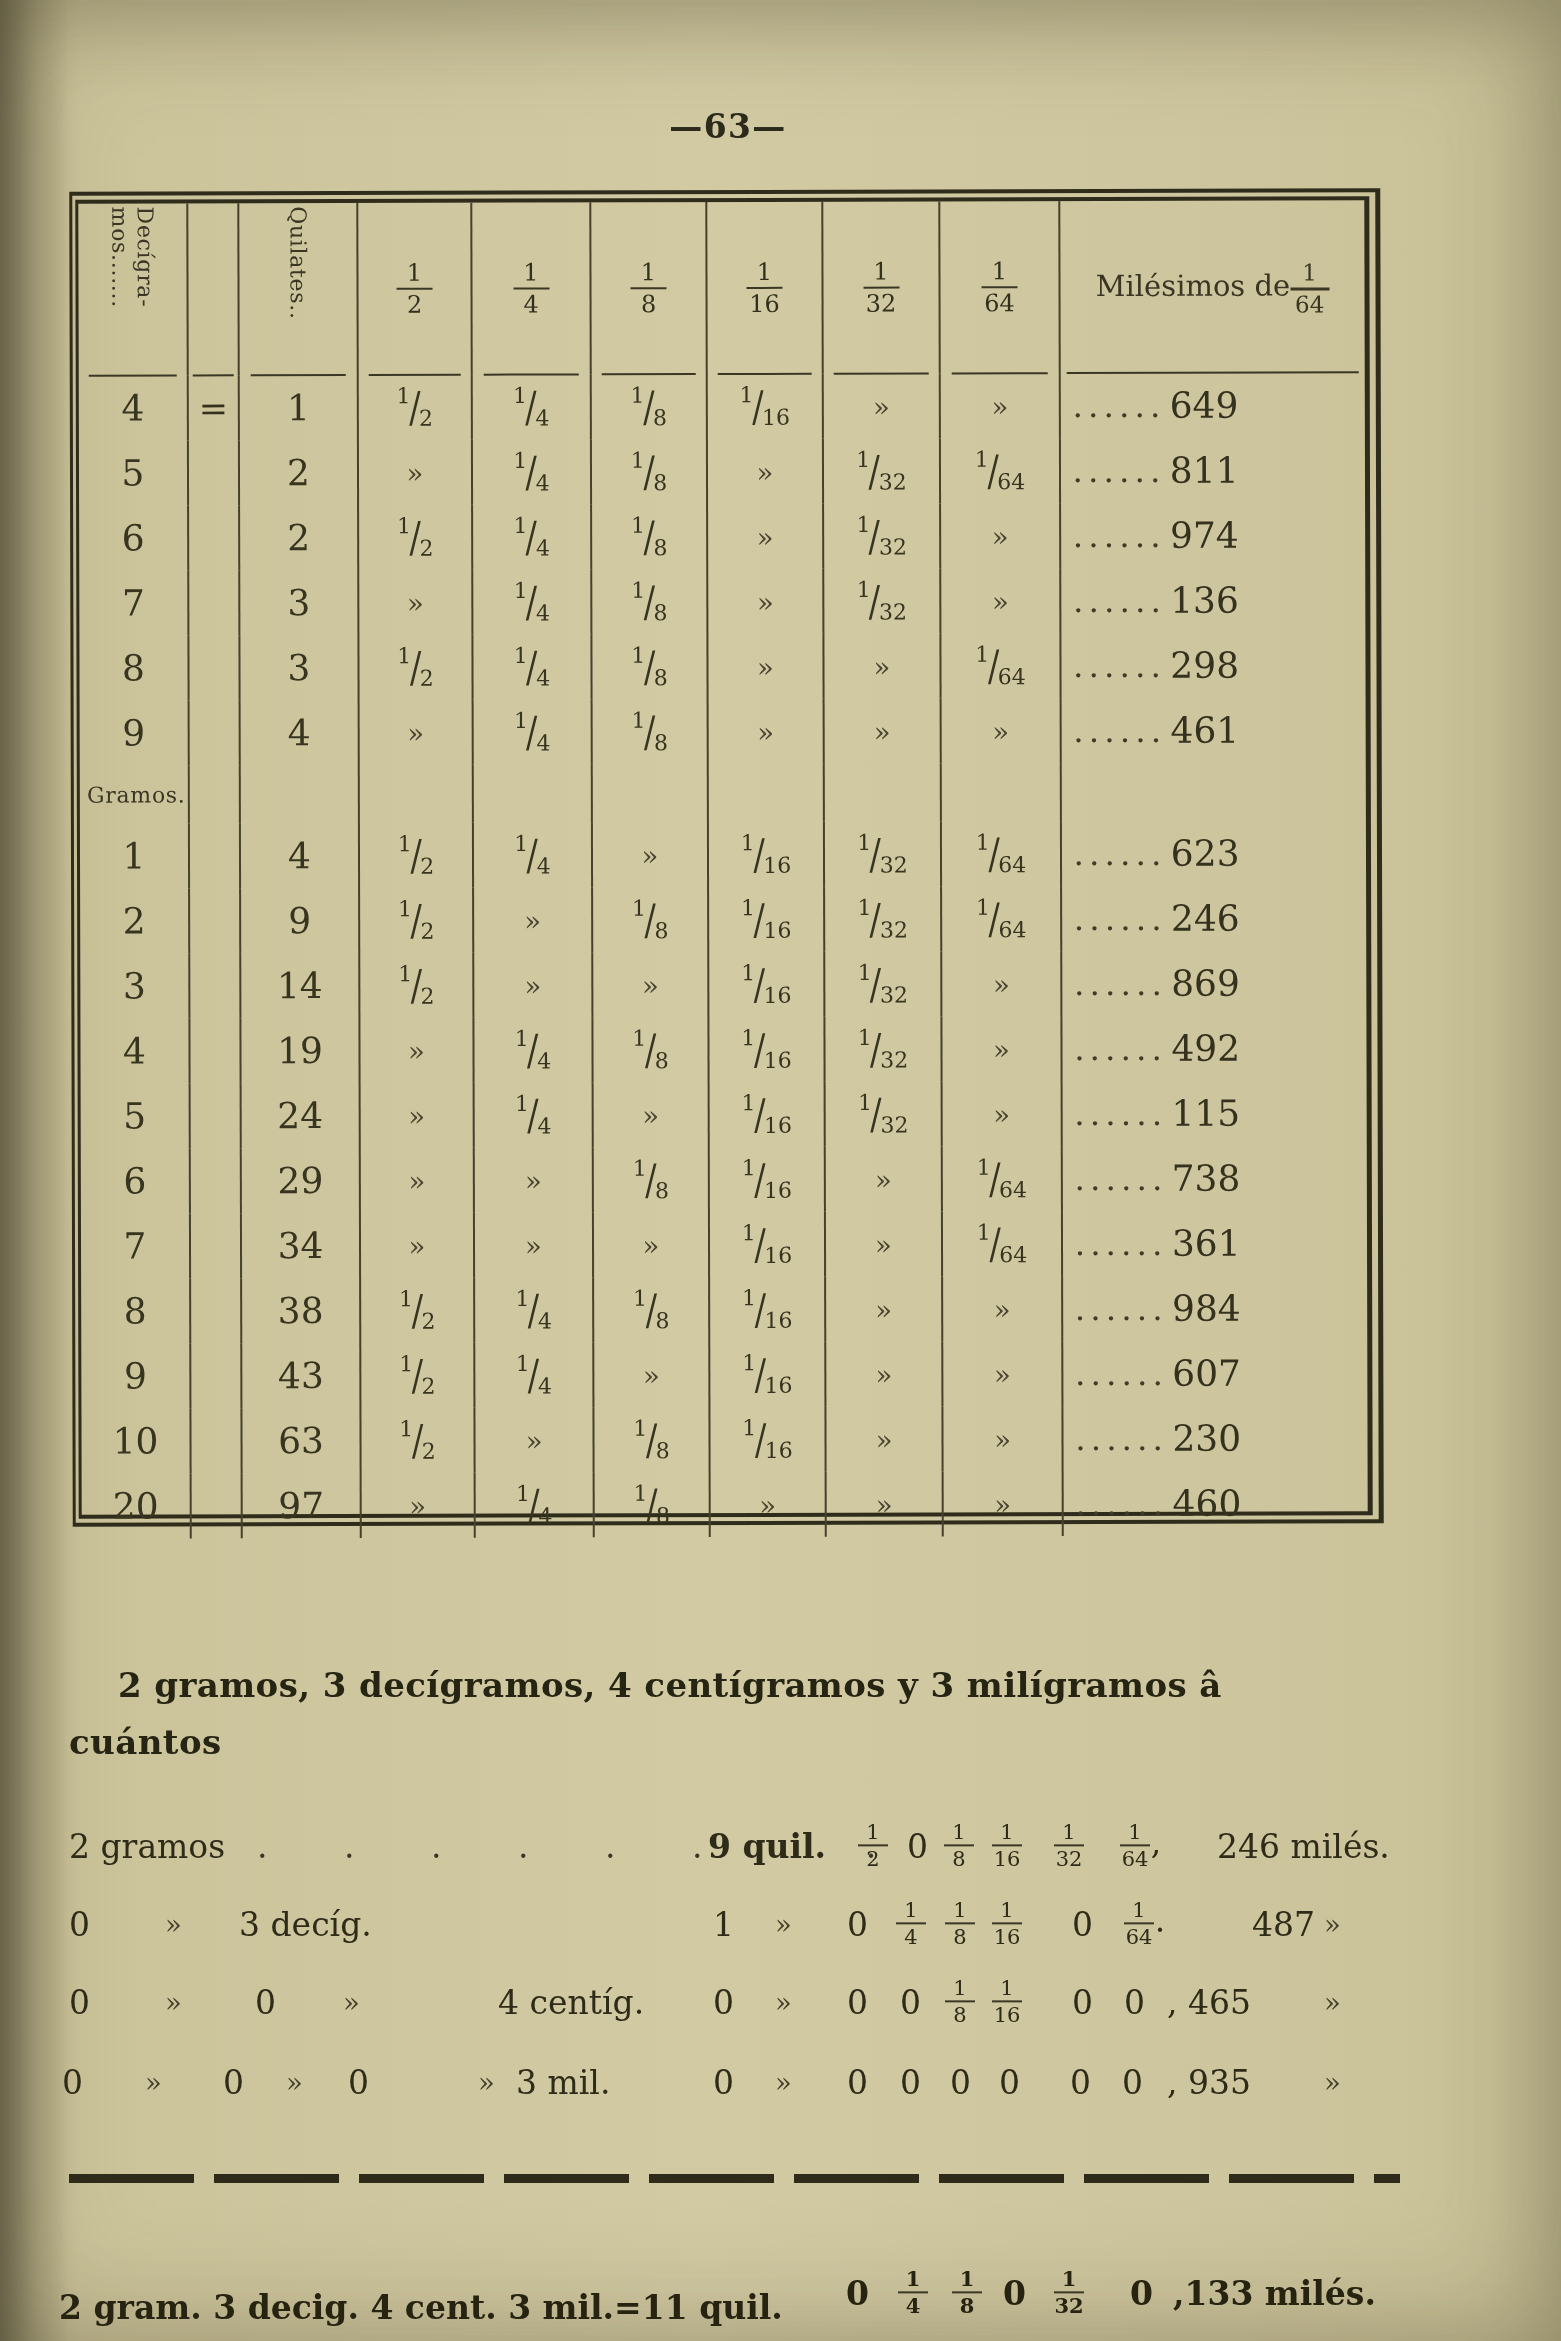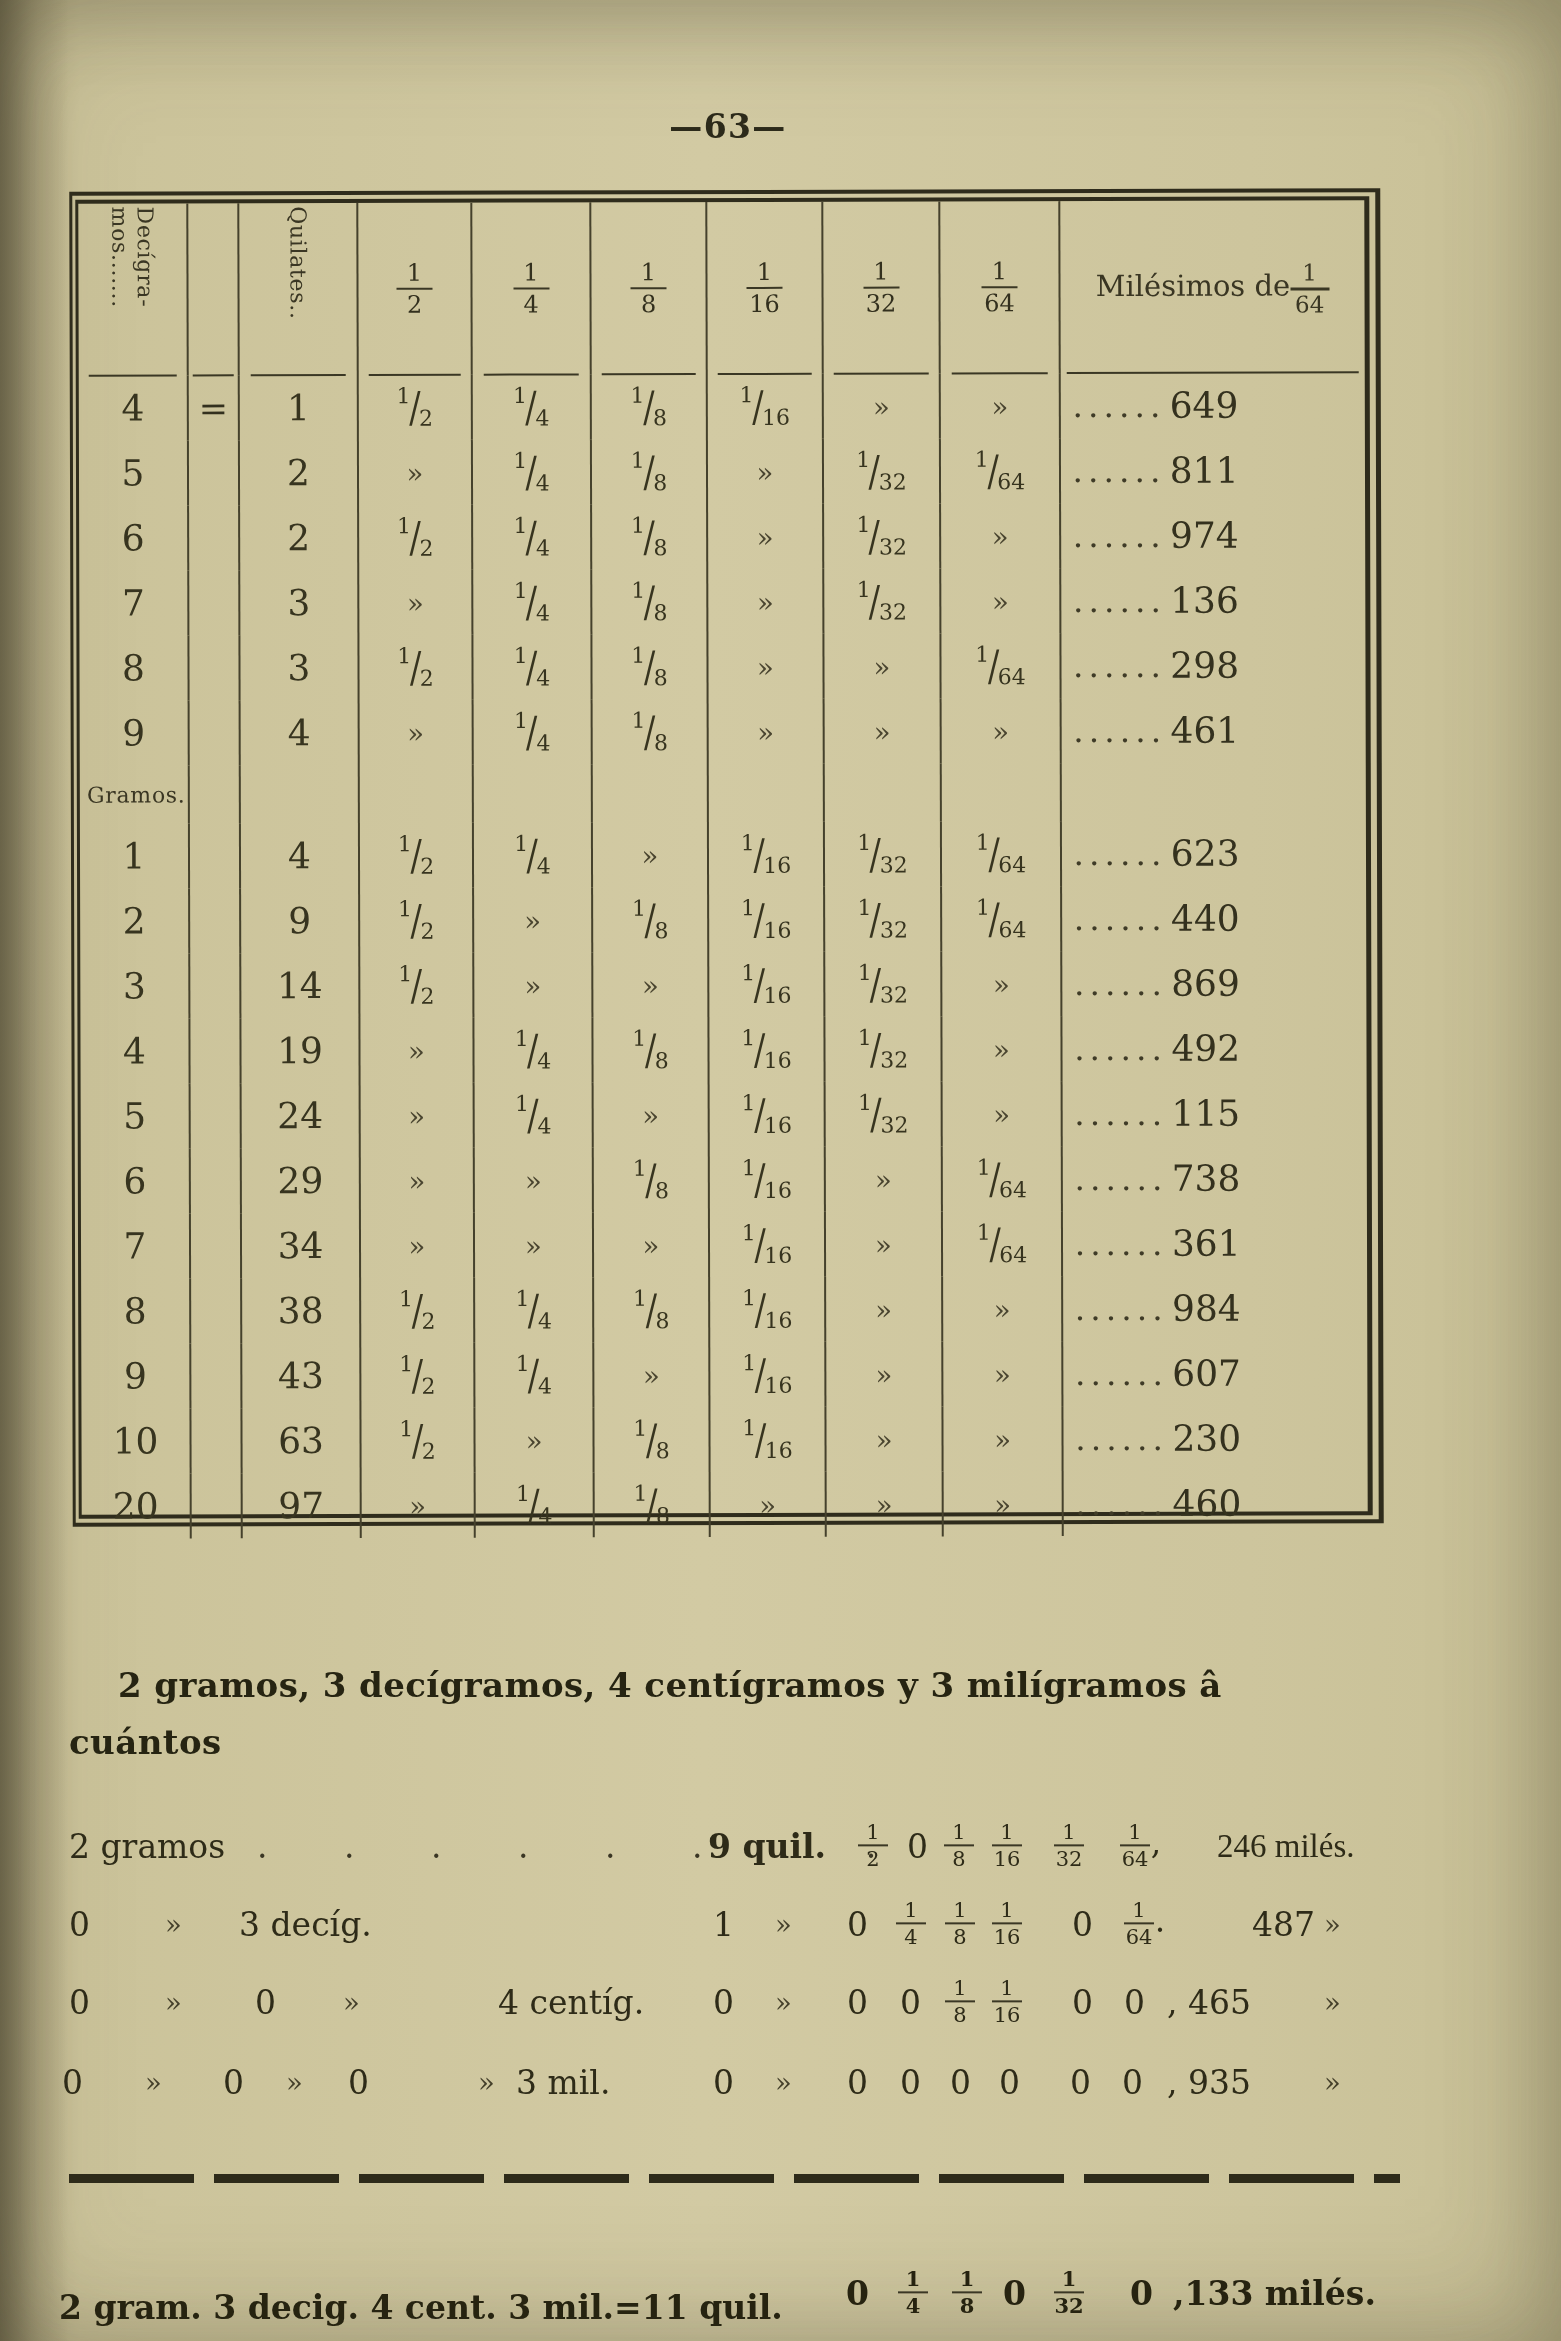--- a/index.html
+++ b/index.html
@@ -501,21 +501,21 @@
           </div>
           <div class="td">
             <span class="dfrac">
               <span class="n">1</span>
               <span class="sl">/</span>
               <span class="d">64</span>
             </span>
           </div>
           <div class="td mil-cell">
             <span class="leader">......</span>
-            <span class="mnum">440</span>
+            <span class="mnum">246</span>
           </div>
         </div>
         <div class="tr row">
           <div class="td num-cell">3</div>
           <div class="td eq"></div>
           <div class="td num-cell">14</div>
           <div class="td">
             <span class="dfrac">
               <span class="n">1</span>
               <span class="sl">/</span>
@@ -903,21 +903,21 @@
             <span class="den">32</span>
           </span>
         </span>
         <span class="tok" style="left: 1120px;">
           <span><span class="sfrac">
               <span class="num">1</span>
               <span class="bar"></span>
               <span class="den">64</span>
             </span><span class="suf">,</span></span>
         </span>
-        <span class="tok" style="left: 1217px; font-family: Liberation Serif, serif;">246 milés.</span>
+        <span class="tok" style="left: 1217px;">246 milés.</span>
       </div>
       <div class="ex-line" style="top: 1883px;">
         <span class="tok" style="left: 69px;">0</span>
         <span class="tok" style="left: 165px;">
           <span class="g">»</span>
         </span>
         <span class="tok" style="left: 239px;">3 decíg.</span>
         <span class="tok" style="left: 713px;">1</span>
         <span class="tok" style="left: 775px;">
           <span class="g">»</span>

